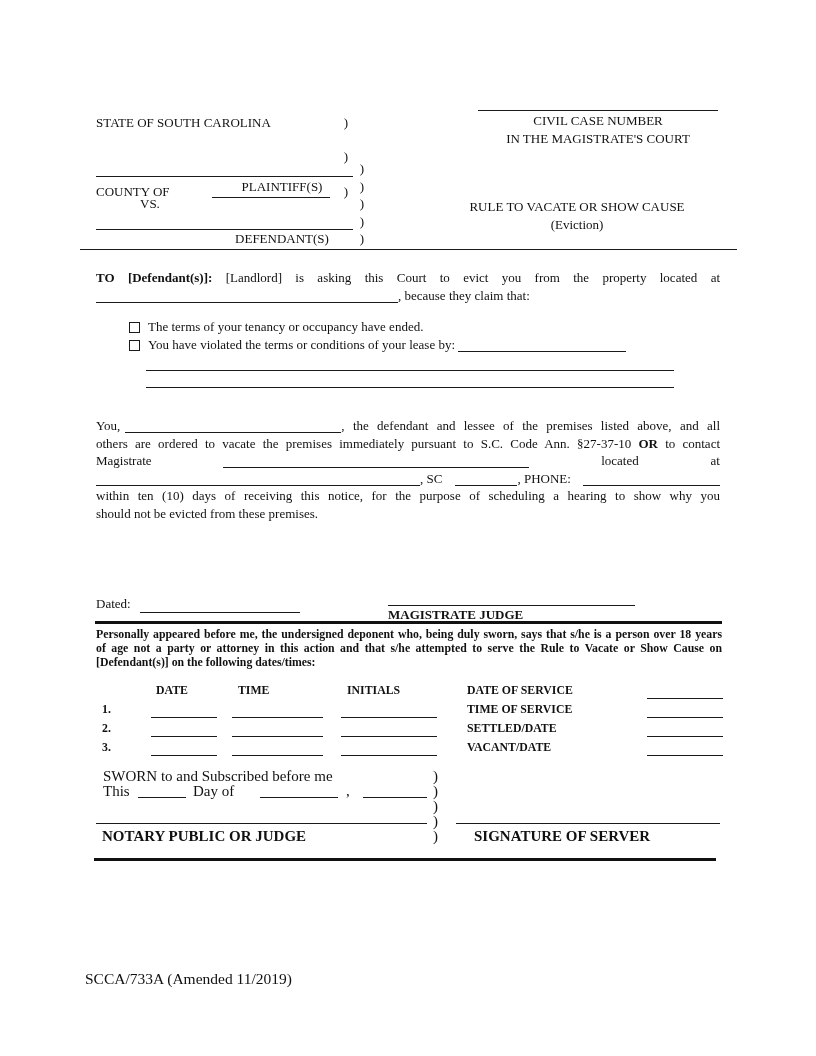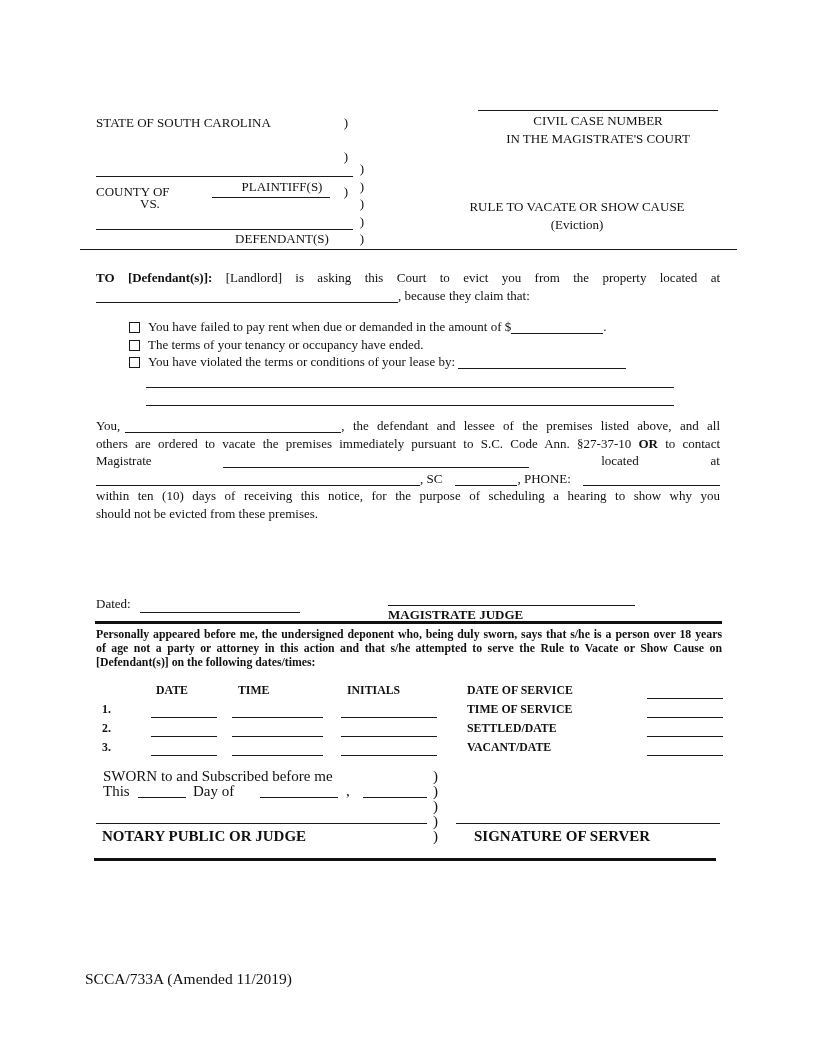--- a/index.html
+++ b/index.html
@@ -114,23 +114,20 @@
       <span class="bold">TO [Defendant(s)]:</span>
       <span>[Landlord] is asking this Court to evict you from the property located at</span>
     </div>
     <div>
       <span class="blank" style="width:302px;"></span><span>, because they claim that:</span>
     </div>
   </div>
 
   <div class="abs lh-body" style="left:129px; top:318px; width:548px;">
     <div class="claim">
-      <span class="cb"></span><span>You have failed to pay rent when due or demanded in the amount of $</span><span class="blank" style="width:92px;"></span><span>.</span>
-    </div>
-    <div class="claim">
       <span class="cb"></span><span>The terms of your tenancy or occupancy have ended.</span>
     </div>
     <div class="claim">
       <span class="cb"></span><span>You have violated the terms or conditions of your lease by:</span>
       <span class="blank" style="width:168px;"></span>
     </div>
     <div class="writeline"></div>
     <div class="writeline"></div>
   </div>
 

